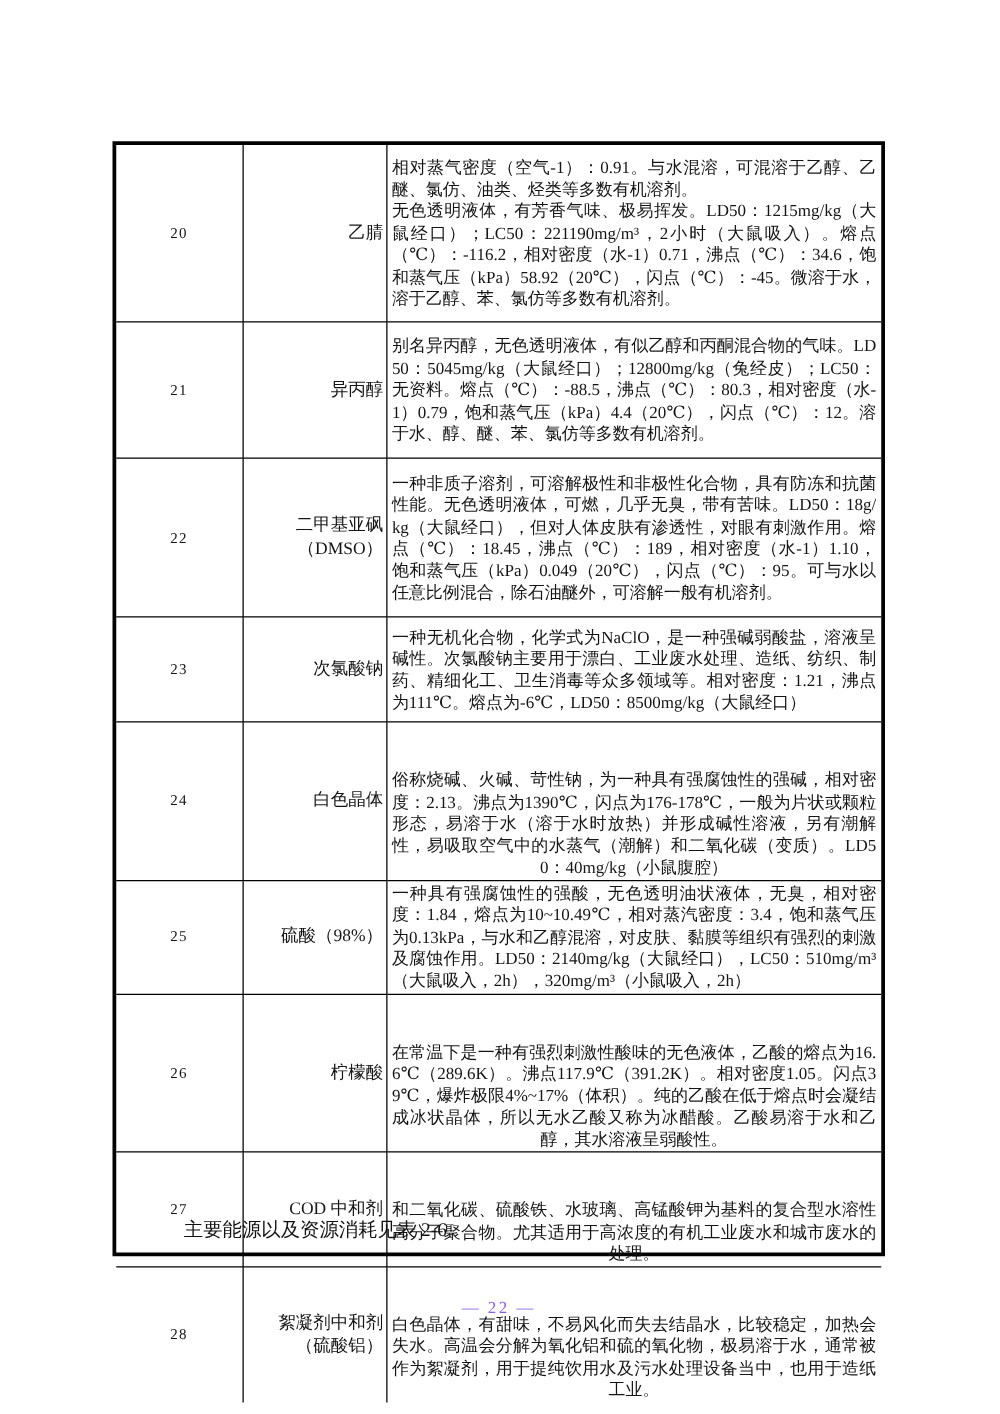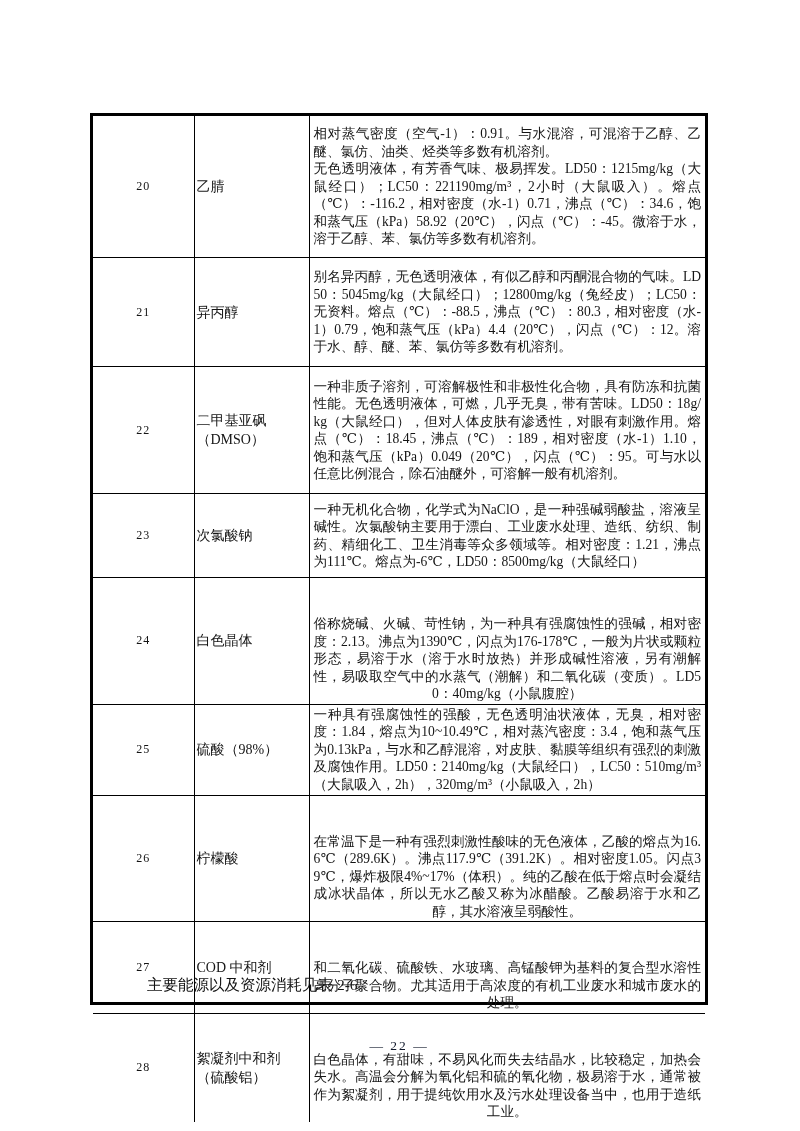--- a/index.html
+++ b/index.html
@@ -22,41 +22,41 @@
     border:1px solid #000;vertical-align:middle;overflow:hidden;
   }
   table.chem tr td:first-child{border-left:none;}
   table.chem tr td:last-child{border-right:none;}
   table.chem tr:first-child td{border-top:none;}
   table.chem tr:last-child td{border-bottom:none;}
   td.no{
     text-align:center;font-size:12px;letter-spacing:1px;
   }
   td.name{
-    text-align:left;font-size:14px;white-space:pre-line;line-height:19px;
+    text-align:right;font-size:14px;white-space:pre-line;line-height:19px;
     padding:0 2px;
   }
   td.desc{padding:1px 4px;}
   td.desc p{
     margin:0;font-size:13.6px;line-height:17.5px;
     text-align:justify;text-justify:inter-character;
     word-break:break-all;
   }
   td.desc p:empty{display:none;}
   td.desc p.center-last{text-align-last:center;margin-top:36px;}
   .r20 td{height:139px;} .r21 td{height:106px;} .r22 td{height:124px;}
   .r23 td{height:81px;}  .r24 td{height:95px;}  .r25 td{height:88px;}
   .r26 td{height:92px;}  .r27 td{height:55px;}  .r28 td{height:70px;}
   .note{
     position:absolute;left:54px;top:859px;margin:0;
     font-size:15.5px;line-height:20px;color:#111;
   }
   .pageno{
     position:absolute;left:90px;top:1038px;width:618px;
-    text-align:center;font-size:13.5px;color:#0f172a;letter-spacing:2px;
+    text-align:center;font-size:13.5px;color:#8b5cf6;letter-spacing:2px;
   }
 </style>
 </head>
 <body>
 
 <div class="frame">
   <table class="chem">
     <colgroup>
         <col class="c1">
         <col class="c2">

